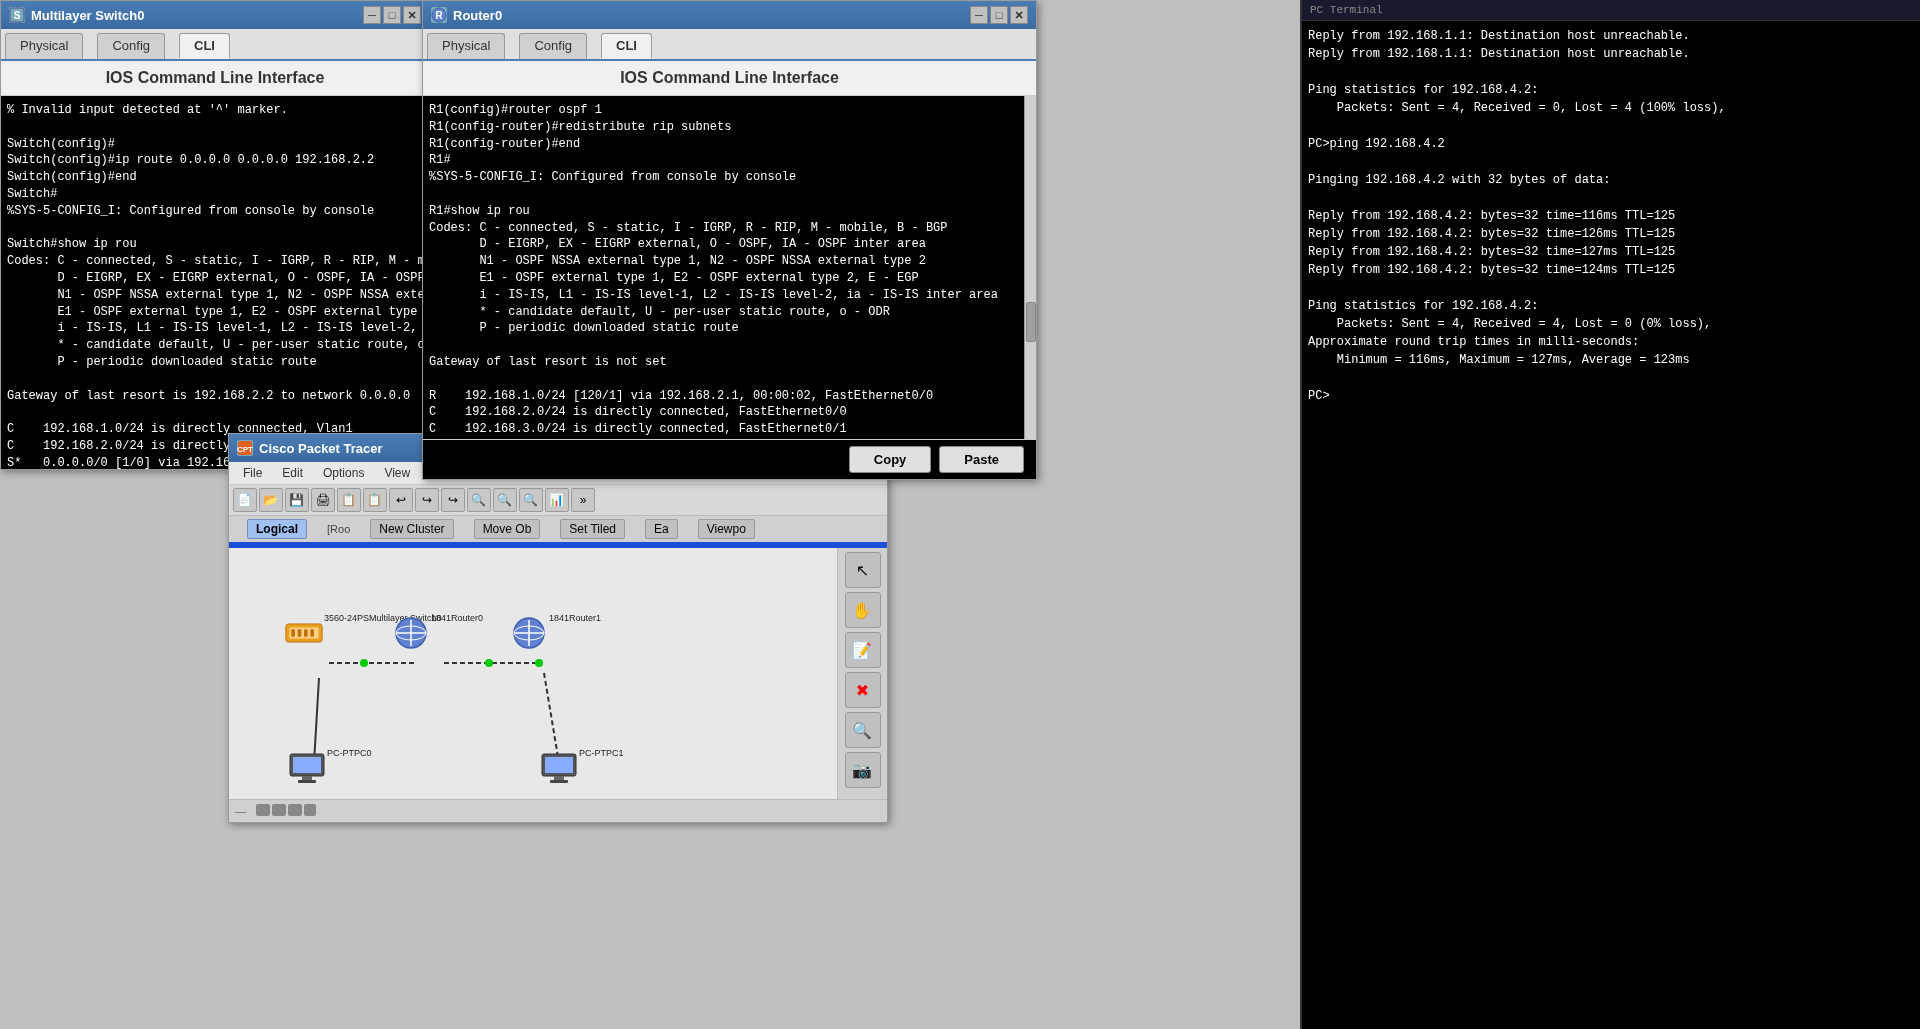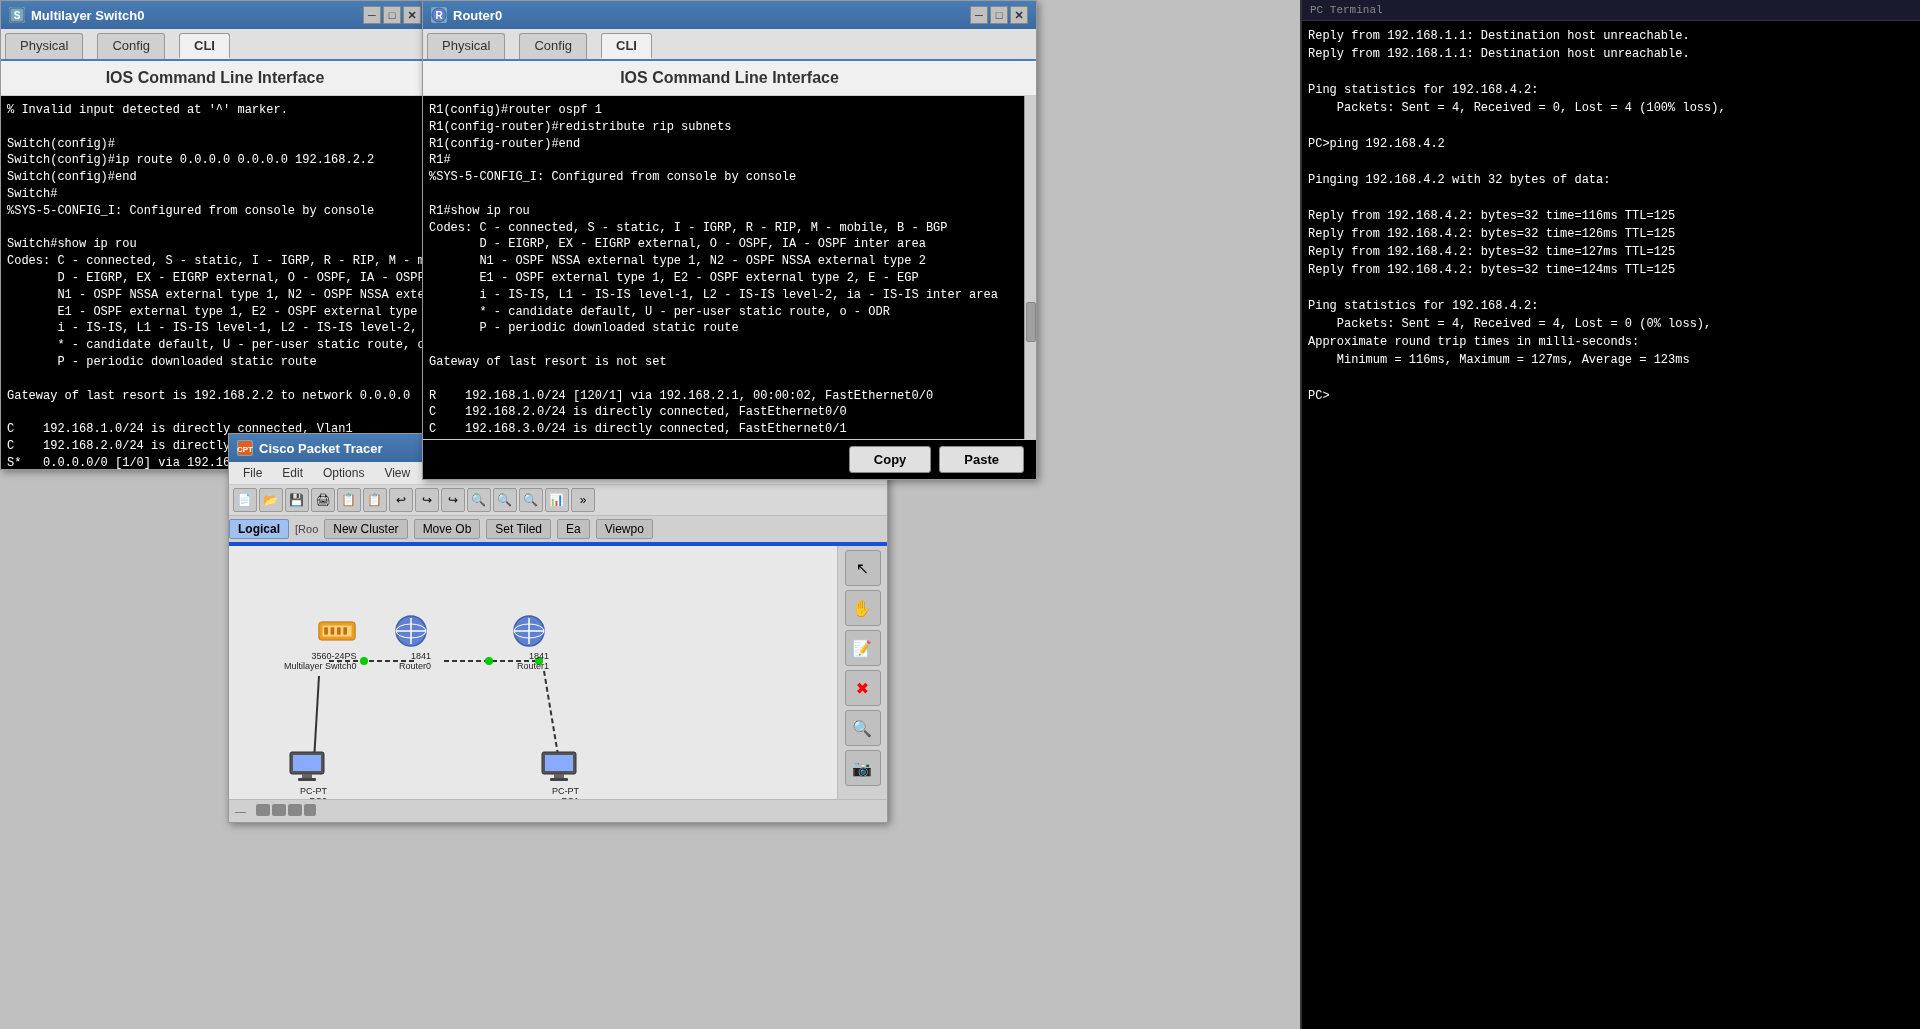--- a/index.html
+++ b/index.html
@@ -232,24 +232,24 @@
       flex: 1;
       background: #e8e8e8;
       position: relative;
       overflow: hidden;
     }
 
     .cpt-logical-bar {
       background: #d0d0d0;
       display: flex;
       align-items: center;
-      padding: 3px 0;
-      gap: 6px;
+      padding: 3px 18px;
+      gap: 20px;
       font-size: 12px;
-      border-bottom: 4px solid #1d4ed8;
+      border-bottom: 6px solid #1d4ed8;
     }
 
     .logical-btn {
       padding: 2px 8px;
       background: #c0c0c0;
       border: 1px solid #999;
       font-size: 12px;
       cursor: pointer;
       border-radius: 2px;
     }
@@ -281,22 +281,21 @@
       align-items: center;
       justify-content: center;
       cursor: pointer;
       font-size: 16px;
     }
 
     
     .device {
       position: absolute;
       display: flex;
-      flex-direction: column;
-      align-items: flex-end;
+      align-items: flex-start;
       font-size: 10px;
       color: #222;
       cursor: pointer;
     }
 
     .device-icon {
       width: 40px;
       height: 40px;
       display: flex;
       align-items: center;

